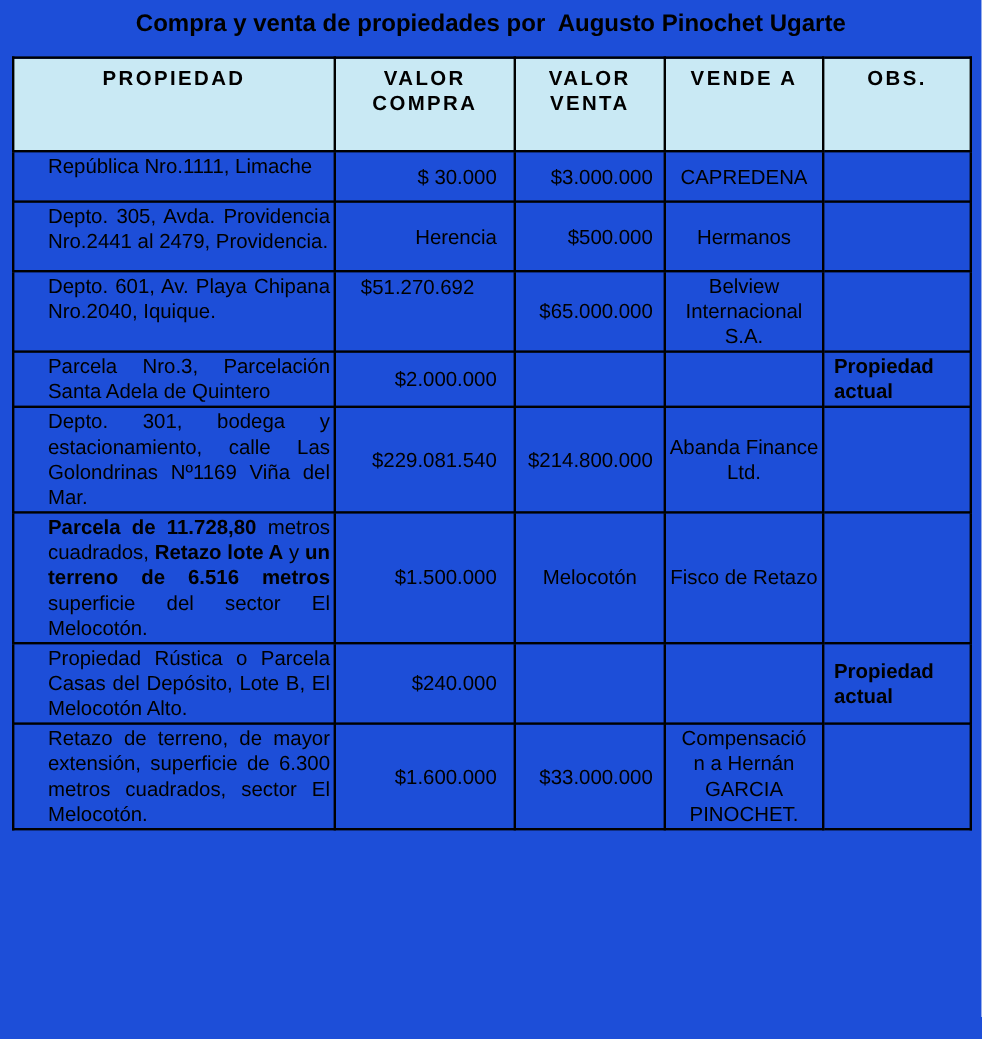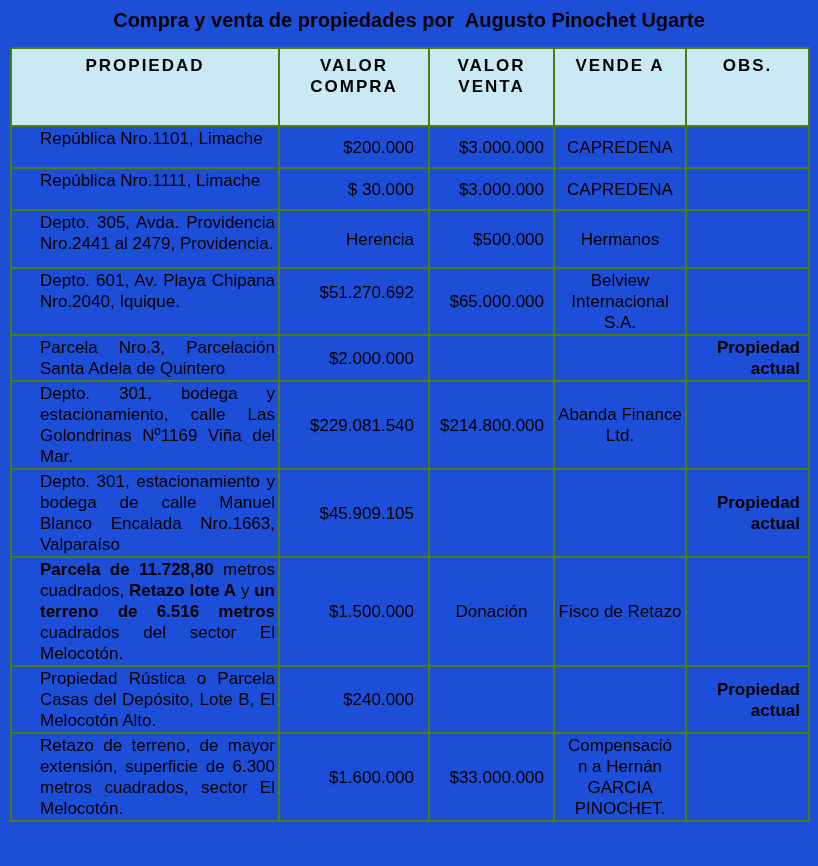--- a/index.html
+++ b/index.html
@@ -25,21 +25,21 @@
     padding: 0 10px;
     white-space: pre;
   }
   table.prop-table {
     border-collapse: collapse;
     table-layout: fixed;
     width: 798px;
     margin: 15px 0 0 10px;
   }
   .prop-table th, .prop-table td {
-    border: 2px solid #4d7c0f;
+    border: 2px solid #000000;
     font-size: 17px;
     line-height: 21px;
     overflow: hidden;
   }
   .prop-table th {
     background: var(--header-bg, #c9e9f4);
     vertical-align: top;
     text-align: center;
     padding: 6px 2px 0 2px;
     letter-spacing: 2px;
@@ -48,35 +48,35 @@
   td.cell-prop {
     text-align: justify;
     vertical-align: top;
     padding: 1px 3px 1px 28px;
   }
   td.cell-compra {
     text-align: right;
     vertical-align: middle;
     padding: 1px 14px 1px 2px;
   }
-  td.cell-compra.v-top { vertical-align: top; padding-top: 13px; }
+  td.cell-compra.v-top { vertical-align: top; padding-top: 2px; text-align: center; }
   td.cell-venta {
     text-align: right;
     vertical-align: middle;
     padding: 1px 9px 1px 2px;
   }
   td.cell-venta.center-text { text-align: center; padding: 1px 2px; }
   td.cell-vende {
     text-align: center;
     vertical-align: middle;
     white-space: pre-line;
     padding: 1px 2px;
   }
   td.cell-obs {
-    text-align: right;
+    text-align: left;
     vertical-align: middle;
     font-weight: bold;
     padding: 1px 8px;
   }
   .bold-run { font-weight: bold; }
 </style>
 </head>
 <body>
 
 <div class="page">
@@ -92,27 +92,20 @@
     <thead>
       <tr style="height:78px">
         <th>PROPIEDAD</th>
         <th>VALOR COMPRA</th>
         <th>VALOR VENTA</th>
         <th>VENDE A</th>
         <th>OBS.</th>
       </tr>
     </thead>
     <tbody id="table-body">
-        <tr style="height: 42px;">
-          <td class="cell-prop">República Nro.1101, Limache</td>
-          <td class="cell-compra">$200.000</td>
-          <td class="cell-venta">$3.000.000</td>
-          <td class="cell-vende">CAPREDENA</td>
-          <td class="cell-obs"></td>
-        </tr>
         <tr style="height: 42px; margin-left: 32px;">
           <td class="cell-prop">República Nro.1111, Limache</td>
           <td class="cell-compra">$ 30.000</td>
           <td class="cell-venta">$3.000.000</td>
           <td class="cell-vende">CAPREDENA</td>
           <td class="cell-obs"></td>
         </tr>
         <tr style="height: 58px;">
           <td class="cell-prop">Depto. 305, Avda. Providencia Nro.2441 al 2479, Providencia.</td>
           <td class="cell-compra">Herencia</td>
@@ -134,31 +127,24 @@
           <td class="cell-vende"></td>
           <td class="cell-obs">Propiedad actual</td>
         </tr>
         <tr style="height: 84px;">
           <td class="cell-prop">Depto. 301, bodega y estacionamiento, calle Las Golondrinas Nº1169 Viña del Mar.</td>
           <td class="cell-compra">$229.081.540</td>
           <td class="cell-venta">$214.800.000</td>
           <td class="cell-vende">Abanda Finance Ltd.</td>
           <td class="cell-obs"></td>
         </tr>
-        <tr style="height: 85px;">
-          <td class="cell-prop">Depto. 301, estacionamiento y bodega de calle Manuel Blanco Encalada Nro.1663, Valparaíso</td>
-          <td class="cell-compra">$45.909.105</td>
-          <td class="cell-venta"></td>
-          <td class="cell-vende"></td>
-          <td class="cell-obs">Propiedad actual</td>
-        </tr>
         <tr style="height: 103px;">
-          <td class="cell-prop"><span class="bold-run">Parcela de 11.728,80</span><span> metros cuadrados, </span><span class="bold-run">Retazo lote A</span><span> y </span><span class="bold-run">un terreno de 6.516 metros</span><span> cuadrados del sector El Melocotón.</span></td>
+          <td class="cell-prop"><span class="bold-run">Parcela de 11.728,80</span><span> metros cuadrados, </span><span class="bold-run">Retazo lote A</span><span> y </span><span class="bold-run">un terreno de 6.516 metros</span><span> superficie del sector El Melocotón.</span></td>
           <td class="cell-compra">$1.500.000</td>
-          <td class="cell-venta center-text">Donación</td>
+          <td class="cell-venta center-text">Melocotón</td>
           <td class="cell-vende">Fisco de Retazo</td>
           <td class="cell-obs"></td>
         </tr>
         <tr style="height: 60px;">
           <td class="cell-prop">Propiedad Rústica o Parcela Casas del Depósito, Lote B, El Melocotón Alto.</td>
           <td class="cell-compra">$240.000</td>
           <td class="cell-venta"></td>
           <td class="cell-vende"></td>
           <td class="cell-obs">Propiedad actual</td>
         </tr>

